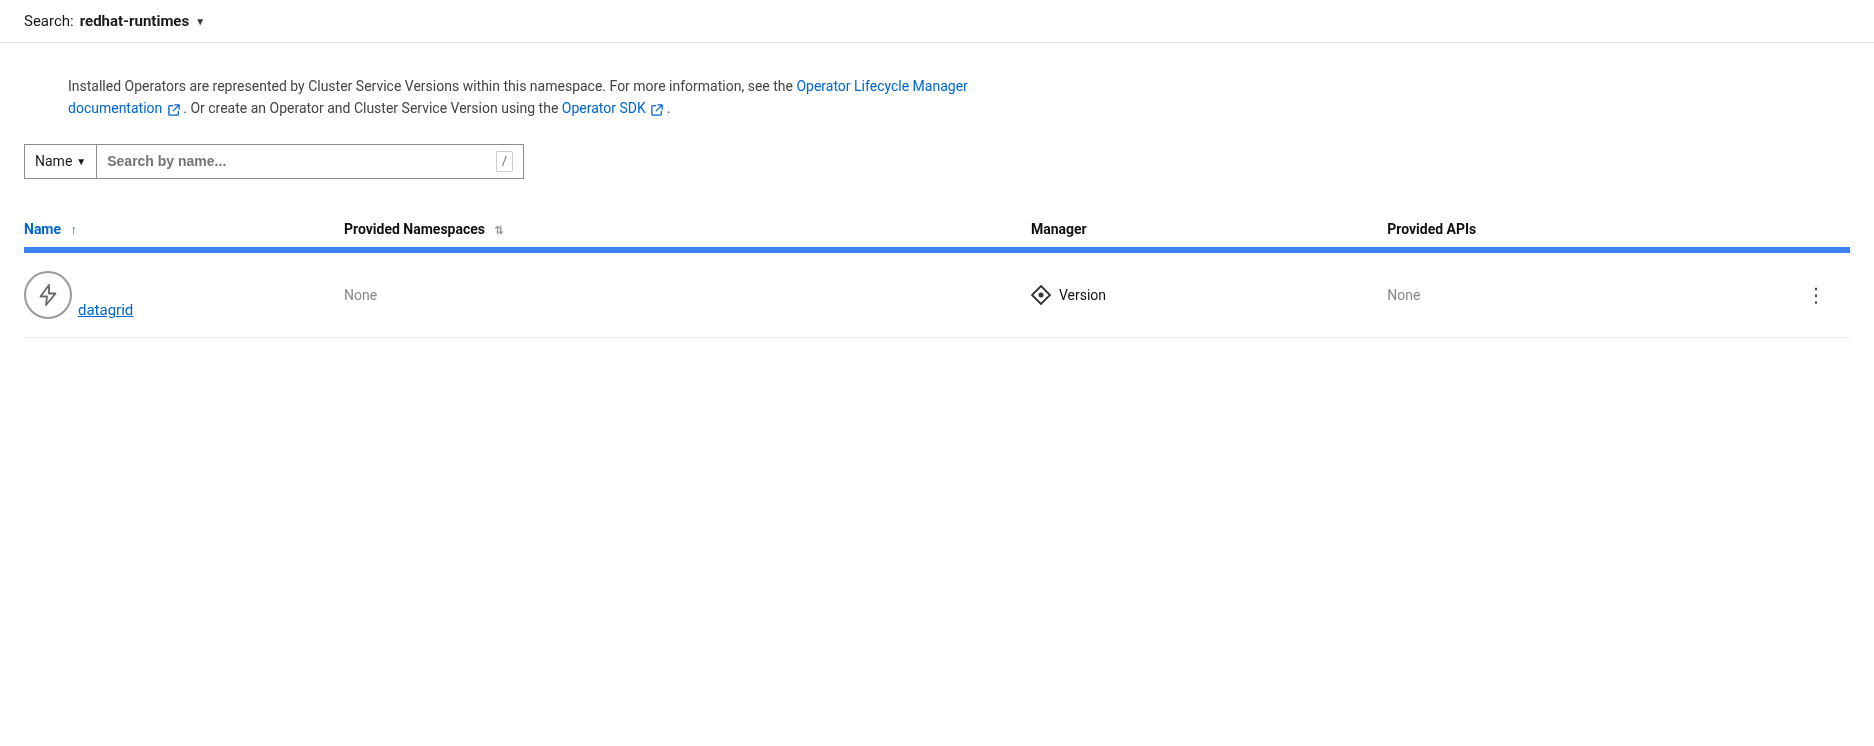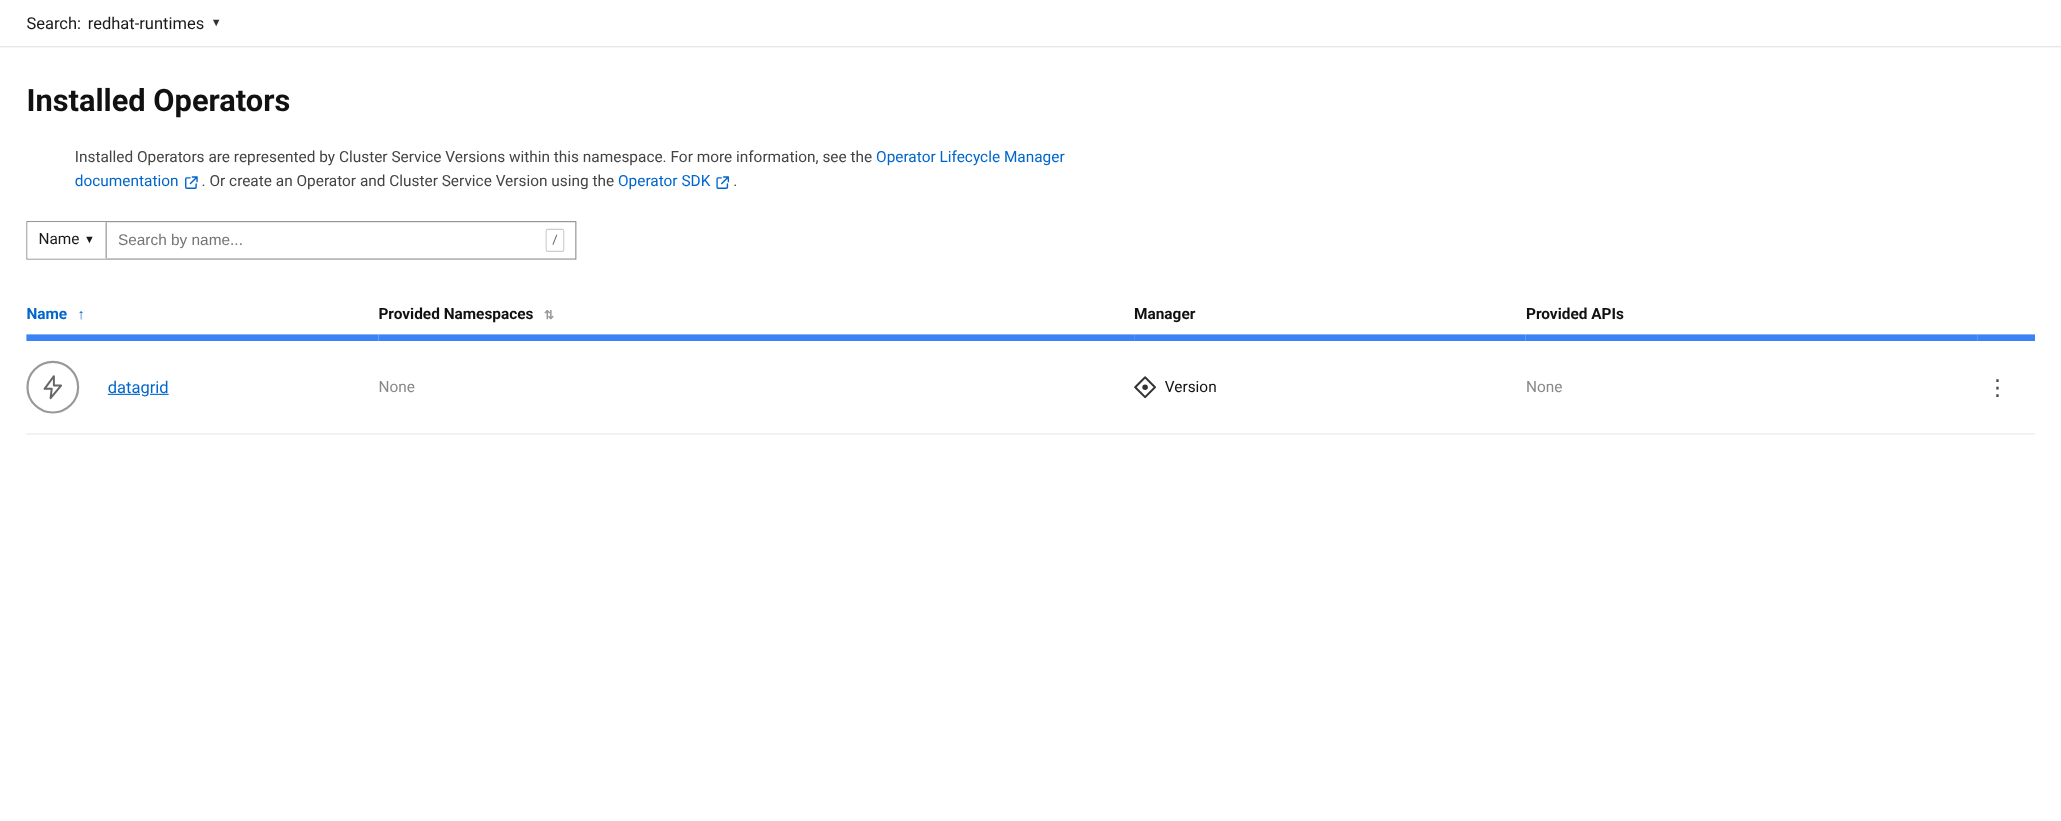--- a/index.html
+++ b/index.html
@@ -95,20 +95,21 @@
       padding: 6px 10px;
     }
 
     .search-input {
       border: none;
       outline: none;
       font-size: 14px;
       color: #0f766e;
       flex: 1;
       background: transparent;
+      font-weight: bold;
     }
 
     .slash-badge {
       border: 1px solid #ccc;
       border-radius: 2px;
       padding: 1px 5px;
       font-size: 12px;
       color: #666;
       line-height: 1.4;
     }
@@ -197,38 +198,37 @@
     .kebab-menu {
       color: #444;
       font-size: 20px;
       cursor: pointer;
       padding: 4px 8px;
       border-radius: 3px;
     }
 
     .table-row-name-wrapper {
       display: flex;
-      align-items: center;
-      gap: 26px;
+      align-items: flex-end;
+      gap: 6px;
     }
   </style>
 </head>
 <body>
 
 <div class="top-bar">
   <div class="project-selector">
     <span>Search:</span>
-    <span style="font-weight:400;">redhat-runtimes</span>
+    <span style="font-weight:700;">redhat-runtimes</span>
     <span class="chevron">▼</span>
   </div>
 </div>
 
 <div class="main-content">
 
-  <h1 class="page-title">Installed Operators</h1>
 
   <p class="description">
     <span>Installed Operators are represented by Cluster Service Versions within this namespace. For more information, see the</span>
     <a href="#">
       <span>Operator Lifecycle Manager documentation</span>
       <svg class="external-icon" viewBox="0 0 14 14" fill="none" xmlns="http://www.w3.org/2000/svg">
         <path d="M5.5 2H2C1.44772 2 1 2.44772 1 3V12C1 12.5523 1.44772 13 2 13H11C11.5523 13 12 12.5523 12 12V8.5M8 1H13M13 1V6M13 1L6 8" stroke="#0066cc" stroke-width="1.5" stroke-linecap="round" stroke-linejoin="round"></path>
       </svg>
     </a>
     <span>. Or create an Operator and Cluster Service Version using the</span>

